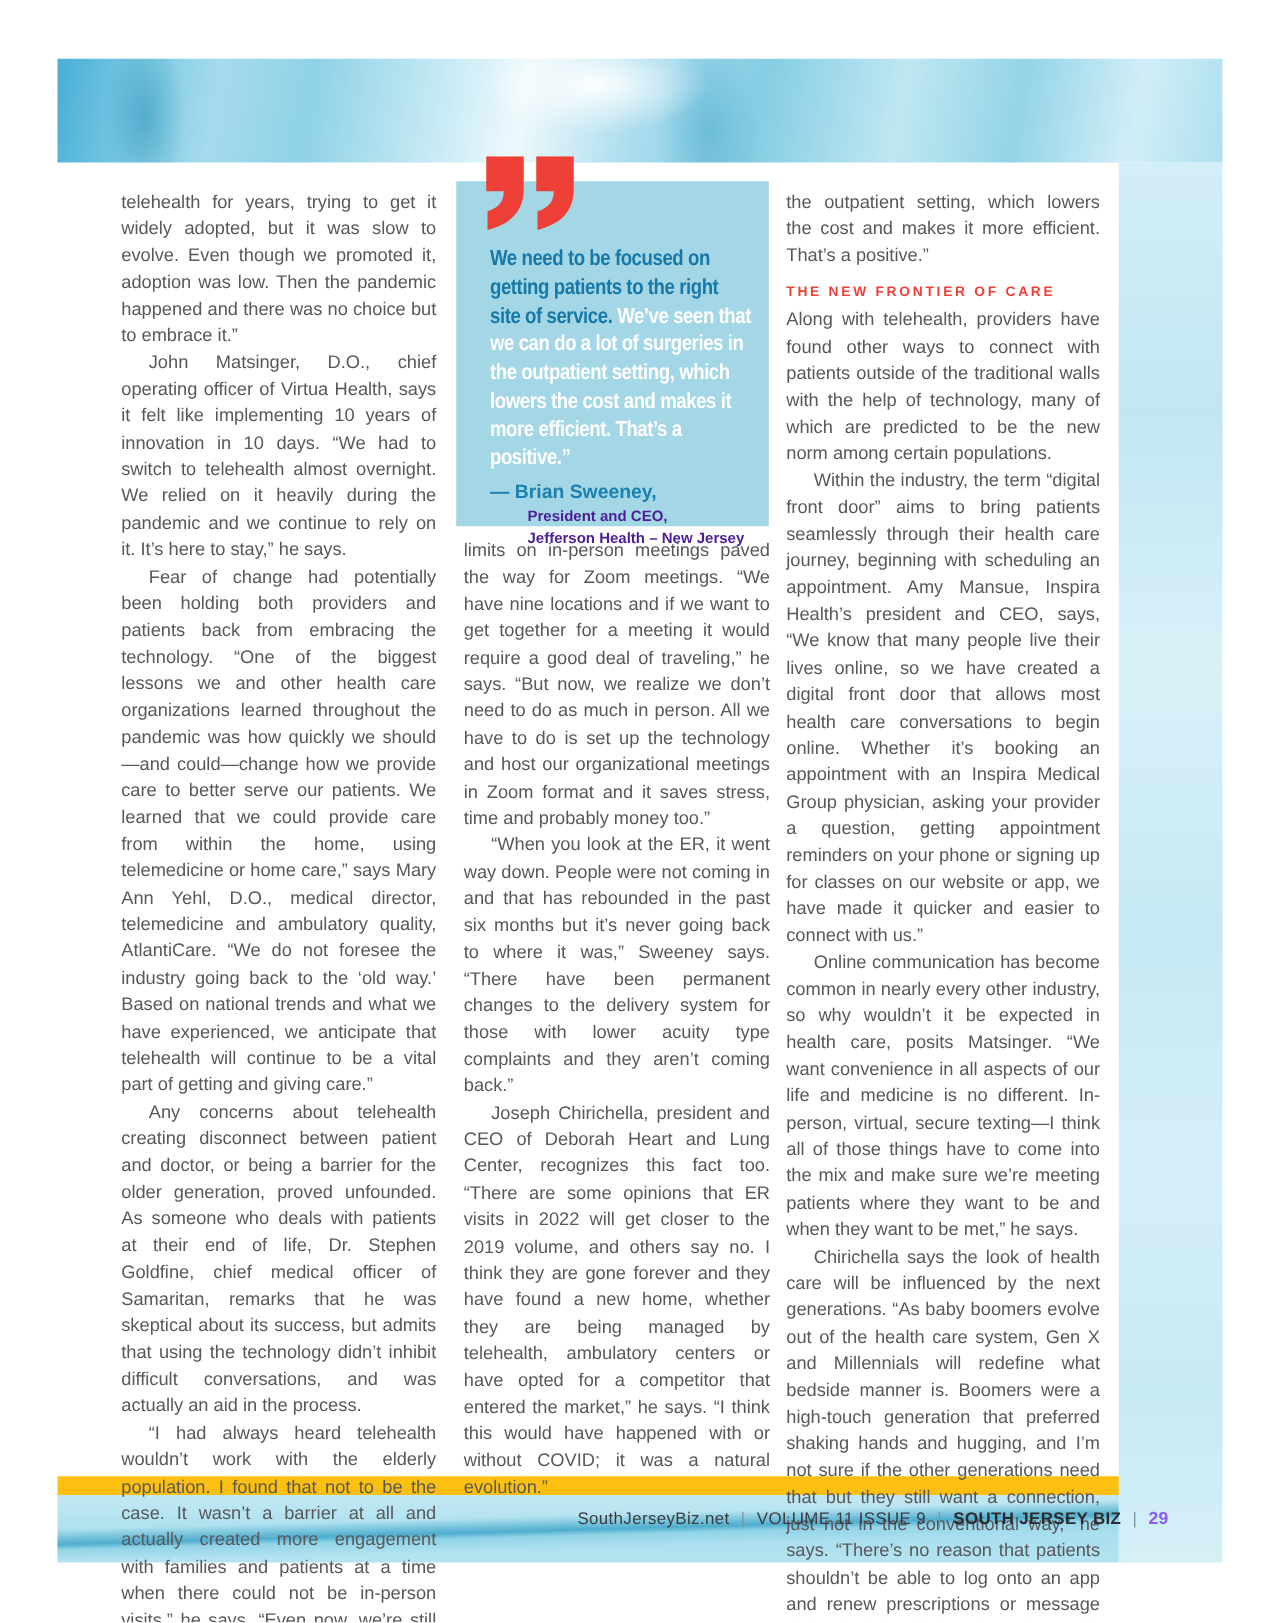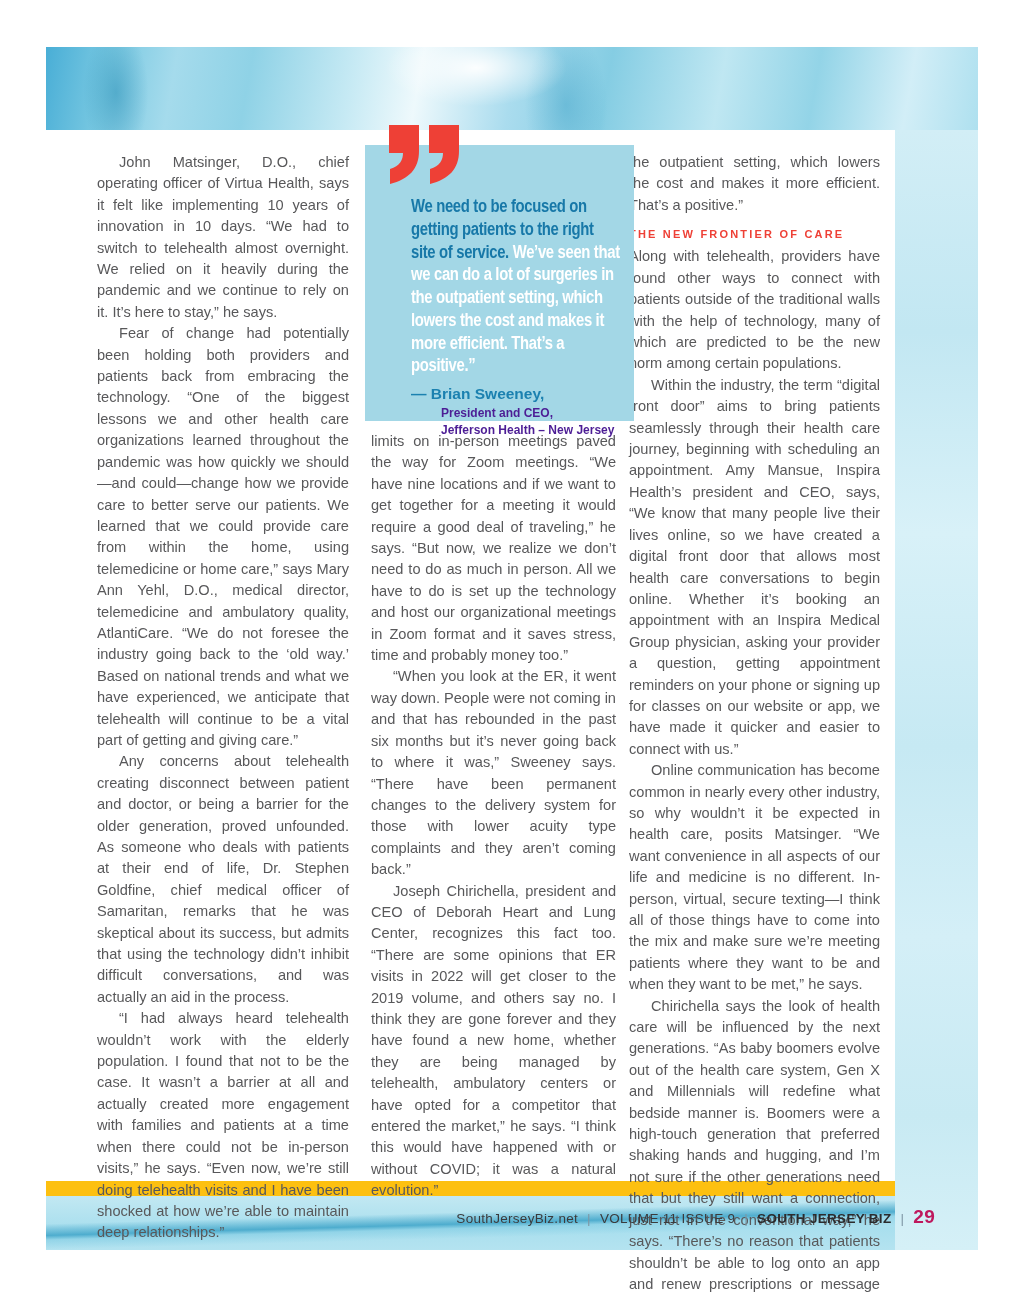--- a/index.html
+++ b/index.html
@@ -40,52 +40,53 @@
   .col2 { left:371px; top:431px; width:245px; }
   .col3 { left:629px; width:251px; }
   .col p { margin:0; }
   .col p.ind { text-indent:22px; }
   .col-heading {
     margin:12px 0 5px 0; color:#ee4036; font-size:11px; font-weight:bold;
     letter-spacing:2.2px; line-height:1.2; text-align:left;
   }
 
   
-  .quote-box { position:absolute; left:365px; top:145px; width:250px; height:276px; background:#a3d7e6;padding-left:19px; }
+  .quote-box { position:absolute; left:365px; top:145px; width:250px; height:276px; background:#a3d7e6; }
   .quote-mark { position:absolute; top:-20px; left:22px; width:76px; height:60px; }
   .quote-inner { padding:50px 13px 0 27px; }
   .quote-text {
     font-weight:bold; font-size:17.5px; line-height:1.3; letter-spacing:-0.4px;
     width:247px; transform:scaleX(0.85); transform-origin:0 0; text-align:left;
   }
   .q-blue { color:#1778a8; }
   .q-white { color:#ffffff; }
   .attr-name { margin:8px 0 2px 0; color:#1b81b0; font-weight:bold; font-size:15.5px; }
   .attr-sub { margin-left:30px; color:#4c1d95; font-weight:bold; font-size:12px; line-height:1.45; text-align:left; }
 
   
   .footer {
     position:absolute; left:46px; top:1206px; width:889px; text-align:right;
     color:#3b3b3d; font-size:13.5px; letter-spacing:0.3px;
   }
   .footer .sep { color:#7e97a4; margin:0 9px; }
   .footer .brand { font-weight:bold; color:#2b2b2d;text-align:center; }
-  .footer .pagenum { font-weight:bold; font-size:19px; color:#be185d; }
+  .footer .pagenum { font-weight:bold; font-size:14px; color:#8b5cf6; }
 </style>
 </head>
 <body>
 
 <div class="canvas">
 
   <div class="photo-top"></div>
   <div class="photo-right"></div>
   <div class="yellow-bar"></div>
   <div class="photo-bottom"></div>
 
   <div class="col col1">
+      <p class="">telehealth for years, trying to get it widely adopted, but it was slow to evolve. Even though we promoted it, adoption was low. Then the pandemic happened and there was no choice but to embrace it.”</p>
       <p class="ind">John Matsinger, D.O., chief operating officer of Virtua Health, says it felt like implementing 10 years of innovation in 10 days. “We had to switch to telehealth almost overnight. We relied on it heavily during the pandemic and we continue to rely on it. It’s here to stay,” he says.</p>
       <p class="ind">Fear of change had potentially been holding both providers and patients back from embracing the technology. “One of the biggest lessons we and other health care organizations learned throughout the pandemic was how quickly we should—and could—change how we provide care to better serve our patients. We learned that we could provide care from within the home, using telemedicine or home care,” says Mary Ann Yehl, D.O., medical director, telemedicine and ambulatory quality, AtlantiCare. “We do not foresee the industry going back to the ‘old way.’ Based on national trends and what we have experienced, we anticipate that telehealth will continue to be a vital part of getting and giving care.”</p>
       <p class="ind">Any concerns about telehealth creating disconnect between patient and doctor, or being a barrier for the older generation, proved unfounded. As someone who deals with patients at their end of life, Dr. Stephen Goldfine, chief medical officer of Samaritan, remarks that he was skeptical about its success, but admits that using the technology didn’t inhibit difficult conversations, and was actually an aid in the process.</p>
       <p class="ind">“I had always heard telehealth wouldn’t work with the elderly population. I found that not to be the case. It wasn’t a barrier at all and actually created more engagement with families and patients at a time when there could not be in-person visits,” he says. “Even now, we’re still doing telehealth visits and I have been shocked at how we’re able to maintain deep relationships.”</p>
     </div>
   <div class="col col2">
       <p class="">limits on in-person meetings paved the way for Zoom meetings. “We have nine locations and if we want to get together for a meeting it would require a good deal of traveling,” he says. “But now, we realize we don’t need to do as much in person. All we have to do is set up the technology and host our organizational meetings in Zoom format and it saves stress, time and probably money too.”</p>
       <p class="ind">“When you look at the ER, it went way down. People were not coming in and that has rebounded in the past six months but it’s never going back to where it was,” Sweeney says. “There have been permanent changes to the delivery system for those with lower acuity type complaints and they aren’t coming back.”</p>
       <p class="ind">Joseph Chirichella, president and CEO of Deborah Heart and Lung Center, recognizes this fact too. “There are some opinions that ER visits in 2022 will get closer to the 2019 volume, and others say no. I think they are gone forever and they have found a new home, whether they are being managed by telehealth, ambulatory centers or have opted for a competitor that entered the market,” he says. “I think this would have happened with or without COVID; it was a natural evolution.”</p>
     </div>

